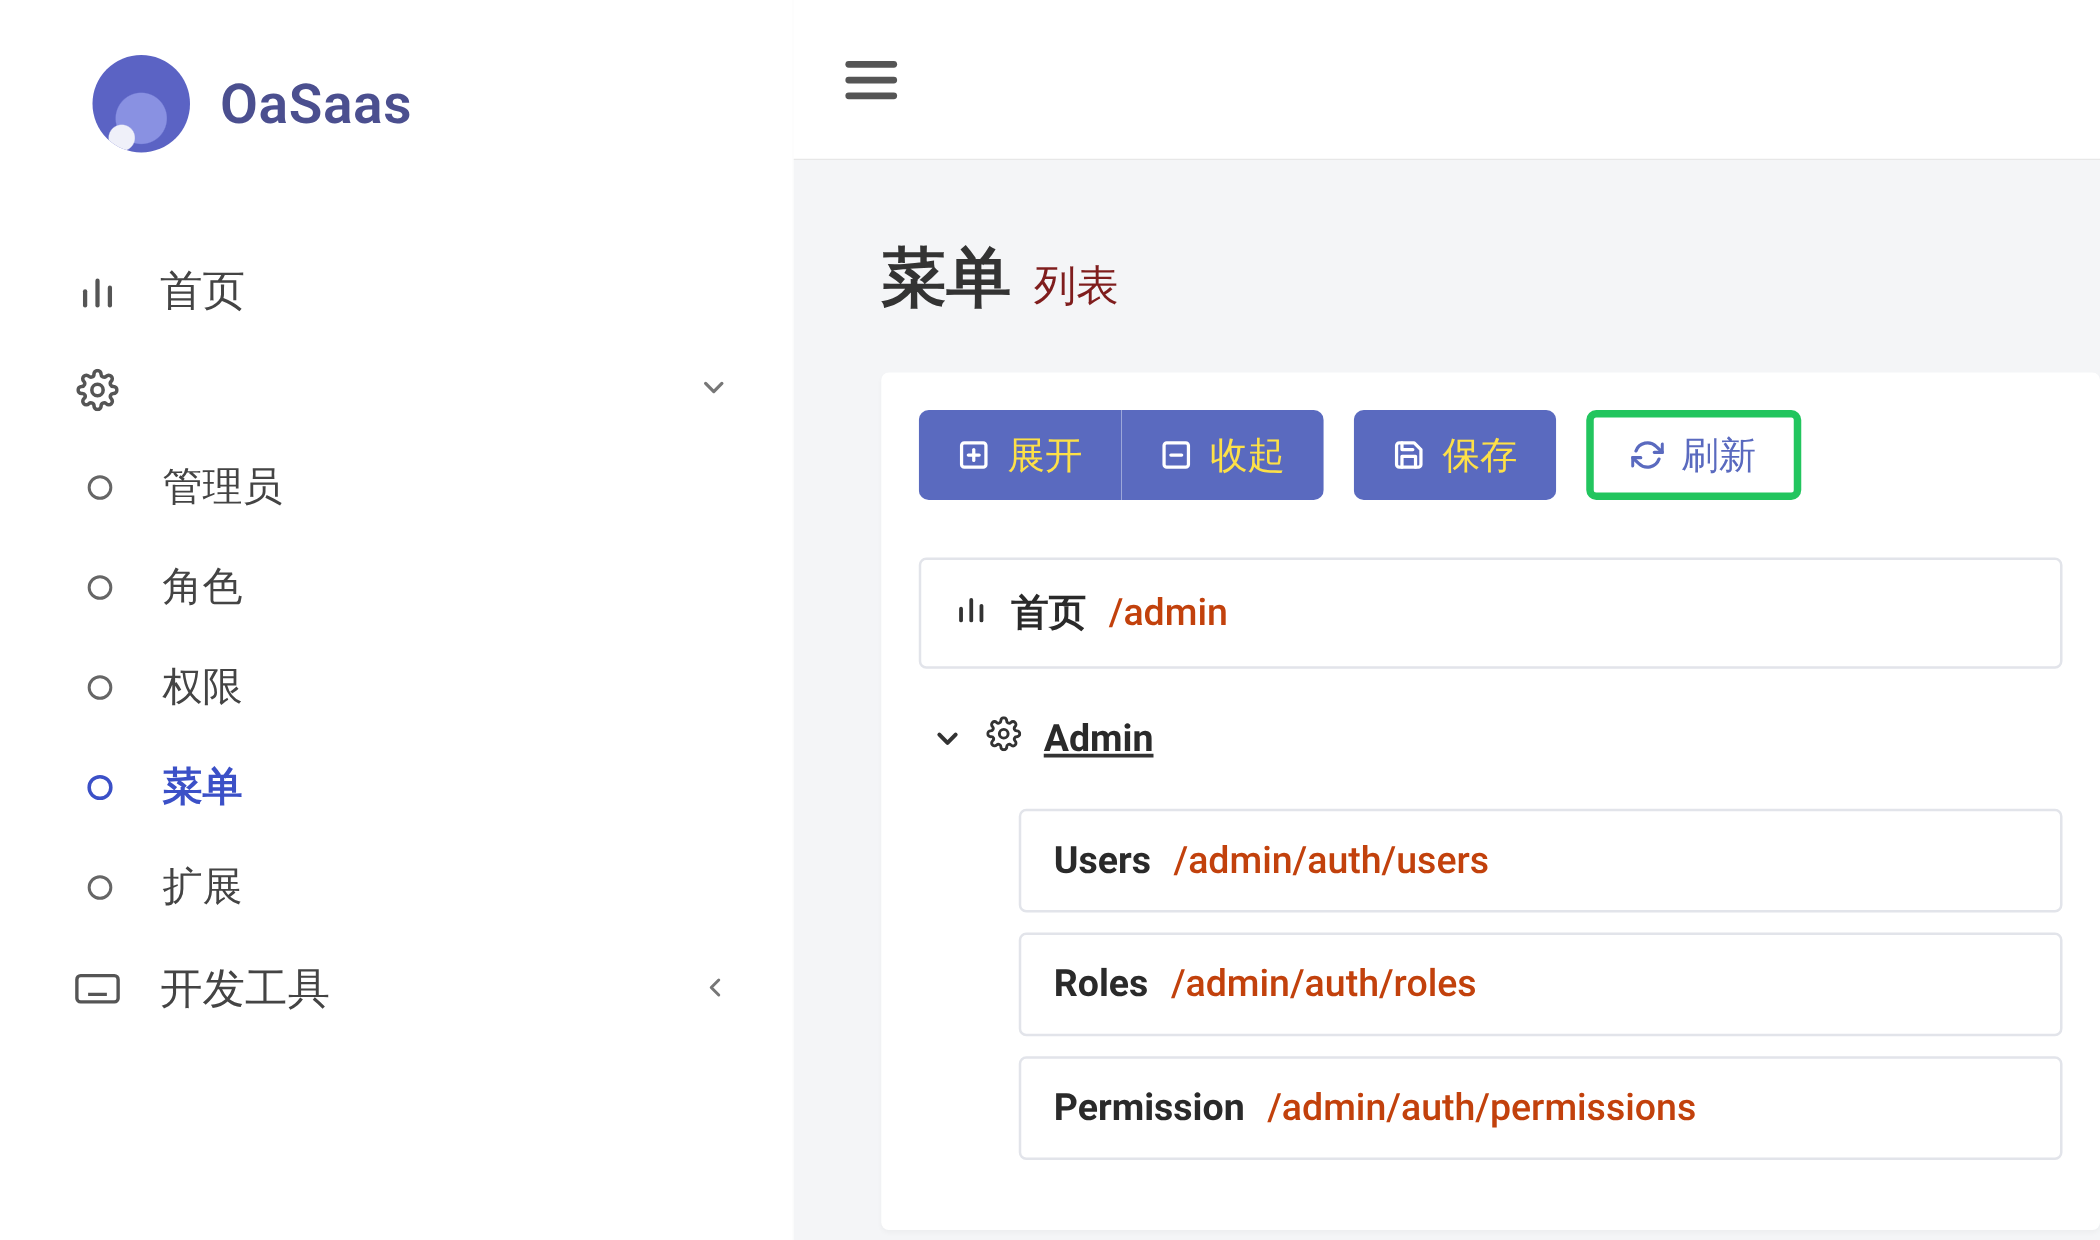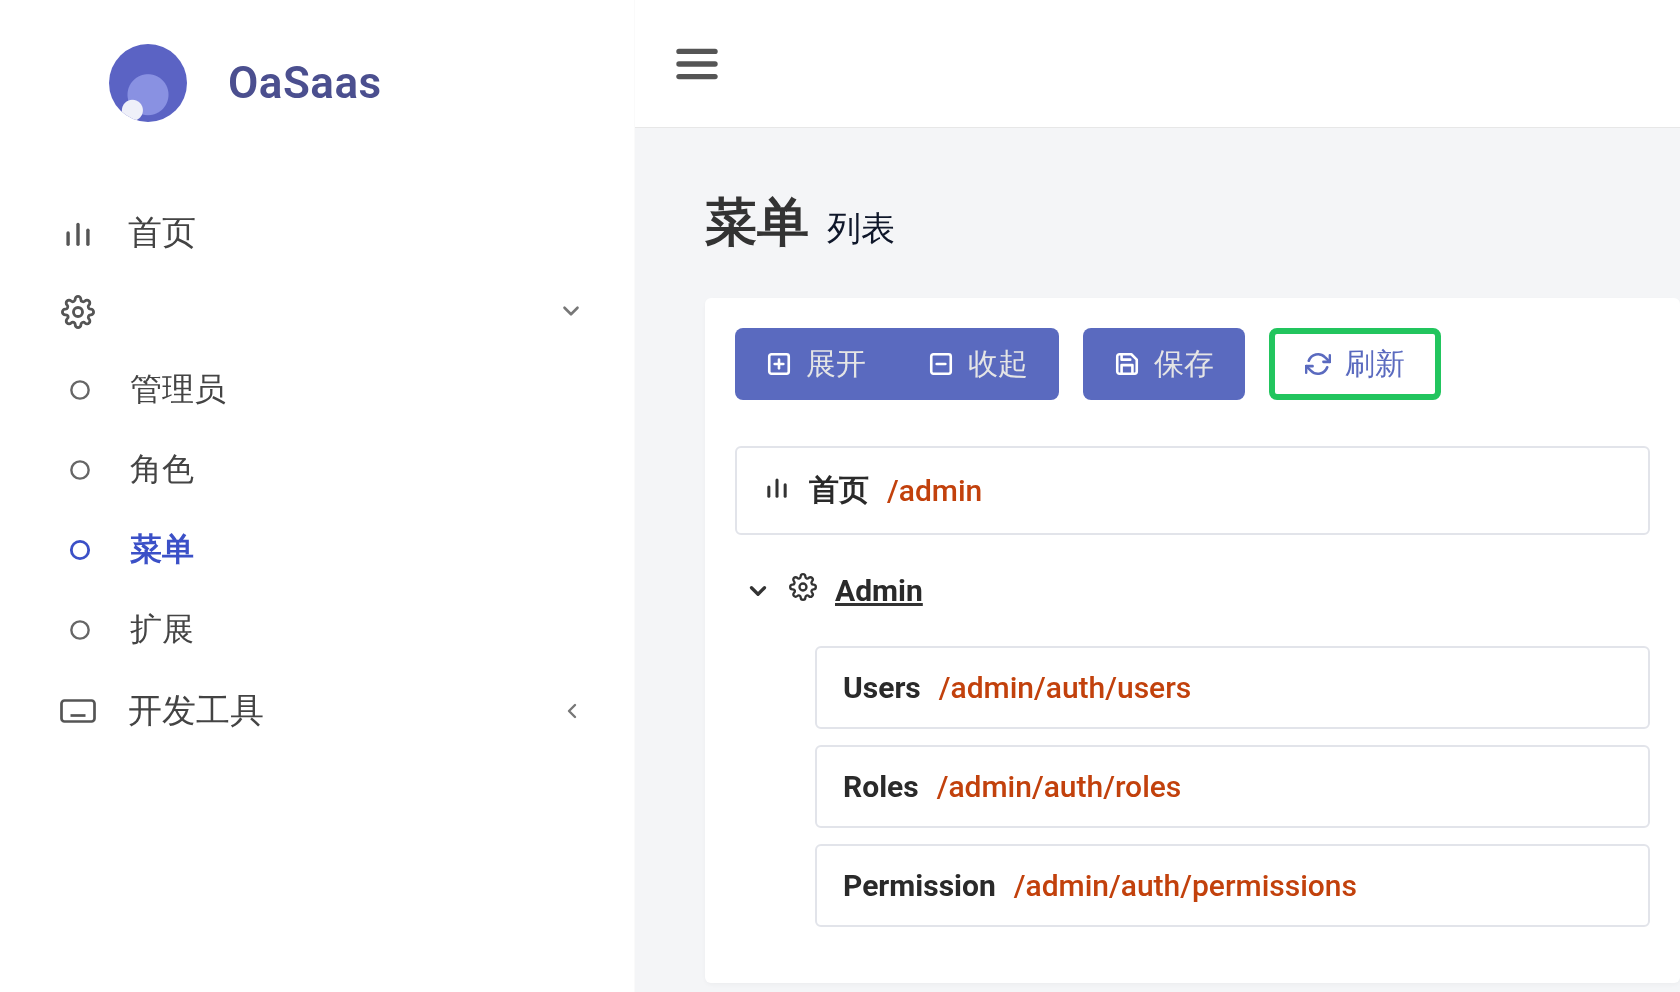--- a/index.html
+++ b/index.html
@@ -19,22 +19,22 @@
     width: 635px;
     flex: 0 0 635px;
     background: #fff;
     display: flex;
     flex-direction: column;
     border-right: 1px solid rgba(0,0,0,.02);
   }
   .brand {
     display: flex;
     align-items: center;
-    gap: 41px;
-    padding: 44px 0 40px 109px;
+    gap: 24px;
+    padding: 44px 0 40px 74px;
     text-align: center;
   }
   .brand .logo {
     width: 78px; height: 78px; border-radius: 50%;
     background: #5b63c4;
     position: relative;
     overflow: hidden;
   }
   .brand .logo::after{
     content:"";
@@ -89,40 +89,40 @@
     padding: 60px 0 0 70px;
     background: #f4f5f7;
     overflow:hidden;
   }
   .page-heading {
     display:flex; align-items:baseline; gap:18px;
     margin-bottom: 40px;
     color:#333;
   }
   .page-heading .h1 { font-size:52px; font-weight:600; }
-  .page-heading .sub { font-size:34px; color:#0f172a; }
+  .page-heading .sub { font-size:34px; color:#7f1d1d; }
 
   .panel {
     background:#fff;
     border-radius:6px;
     box-shadow: 0 2px 4px rgba(0,0,0,.03);
     padding: 30px 30px 40px 30px;
     width: calc(100% - 0px);
   }
   .toolbar { display:flex; gap:24px; margin-bottom:46px; flex-wrap:wrap; }
   .btn {
     display:inline-flex; align-items:center; gap:14px;
     height:72px; padding:0 30px;
     border-radius:8px;
     font-size:30px; font-weight:500;
     cursor:pointer; user-select:none;
     border:1px solid transparent;
     white-space:nowrap;
   }
-  .btn.primary { background:#5a6abf; color:#e5e5e5;gap:14px; }
+  .btn.primary { background:#5a6abf; color:#fde047;gap:14px; }
   .btn.primary.group-left { border-top-right-radius:0; border-bottom-right-radius:0; }
   .btn.primary.group-right { border-top-left-radius:0; border-bottom-left-radius:0; margin-left:-24px;}
   .btn.outline { background:#fff; color:#5a6abf; border:6px solid #22c55e; }
   .btn svg { display:block; }
 
   .tree-row {
     display:flex; align-items:center; gap:18px;
     border:2px solid #e2e4ea; border-radius:6px;
     padding: 22px 26px;
     font-size:30px;
@@ -181,20 +181,28 @@
         </span>
         <span class="label">管理员</span>
       </div>
       <div class="nav-subitem">
         <span class="circle">
           <svg width="26" height="26" viewBox="0 0 24 24" fill="none">
               <circle cx="12" cy="12" r="8" stroke="#666" stroke-width="2.2"></circle>
             </svg>
         </span>
         <span class="label">角色</span>
+      </div>
+      <div class="nav-subitem">
+        <span class="circle">
+          <svg width="26" height="26" viewBox="0 0 24 24" fill="none">
+              <circle cx="12" cy="12" r="8" stroke="#666" stroke-width="2.2"></circle>
+            </svg>
+        </span>
+        <span class="label">权限</span>
       </div>
       <div class="nav-subitem active">
         <span class="circle">
           <svg width="26" height="26" viewBox="0 0 24 24" fill="none">
               <circle cx="12" cy="12" r="8" stroke="#666" stroke-width="2.6"></circle>
             </svg>
         </span>
         <span class="label">菜单</span>
       </div>
       <div class="nav-subitem">

